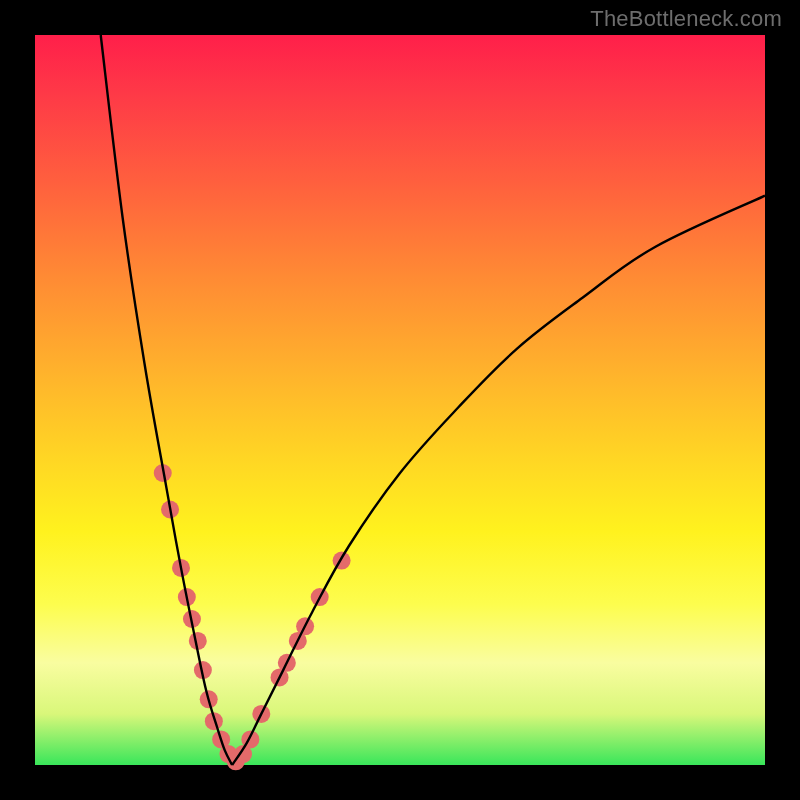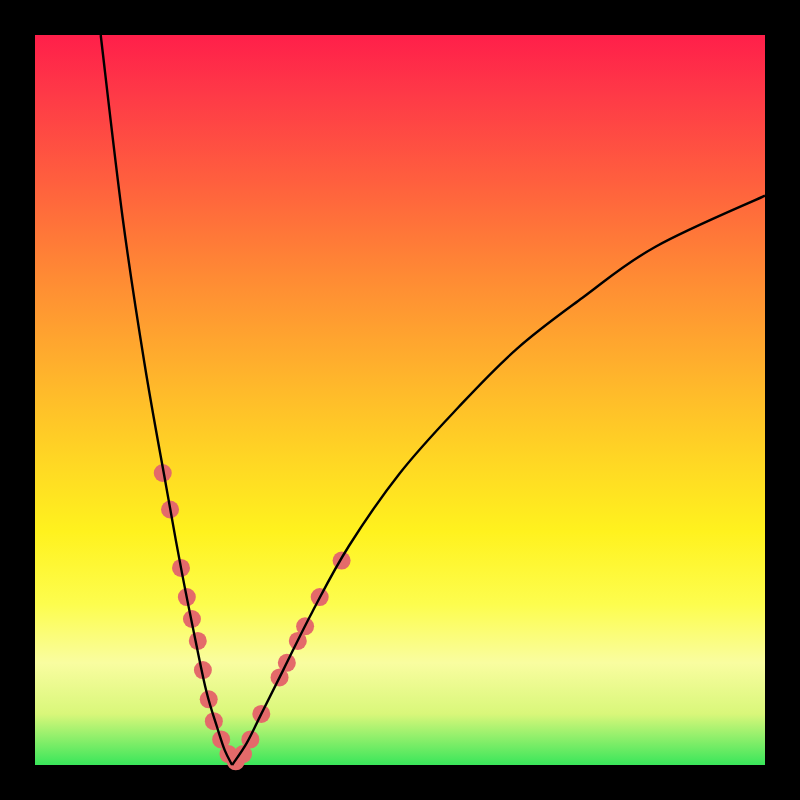--- a/index.html
+++ b/index.html
@@ -55,20 +55,21 @@
     top: 0;
     width: 730px;
     height: 730px;
     overflow: visible;
   }
 </style>
 </head>
 <body>
 
 <div class="frame">
+  <div class="watermark">TheBottleneck.com</div>
 
   <div class="plot-area">
     <svg class="curves" viewBox="0 0 730 730" preserveAspectRatio="none">
       <g>
           <circle cx="127.75" cy="438.00" r="9" fill="#e46a6a" stroke="#c94f4f" stroke-width="0"></circle>
           <circle cx="135.05" cy="474.50" r="9" fill="#e46a6a" stroke="#c94f4f" stroke-width="0"></circle>
           <circle cx="146.00" cy="532.90" r="9" fill="#e46a6a" stroke="#c94f4f" stroke-width="0"></circle>
           <circle cx="151.84" cy="562.10" r="9" fill="#e46a6a" stroke="#c94f4f" stroke-width="0"></circle>
           <circle cx="156.95" cy="584.00" r="9" fill="#e46a6a" stroke="#c94f4f" stroke-width="0"></circle>
           <circle cx="162.79" cy="605.90" r="9" fill="#e46a6a" stroke="#c94f4f" stroke-width="0"></circle>

